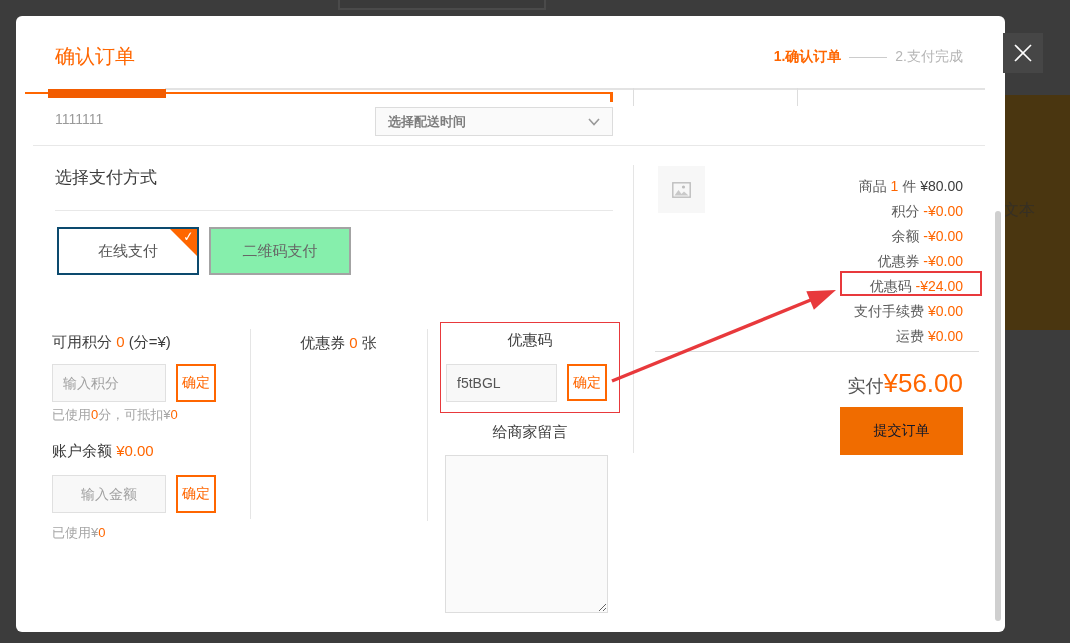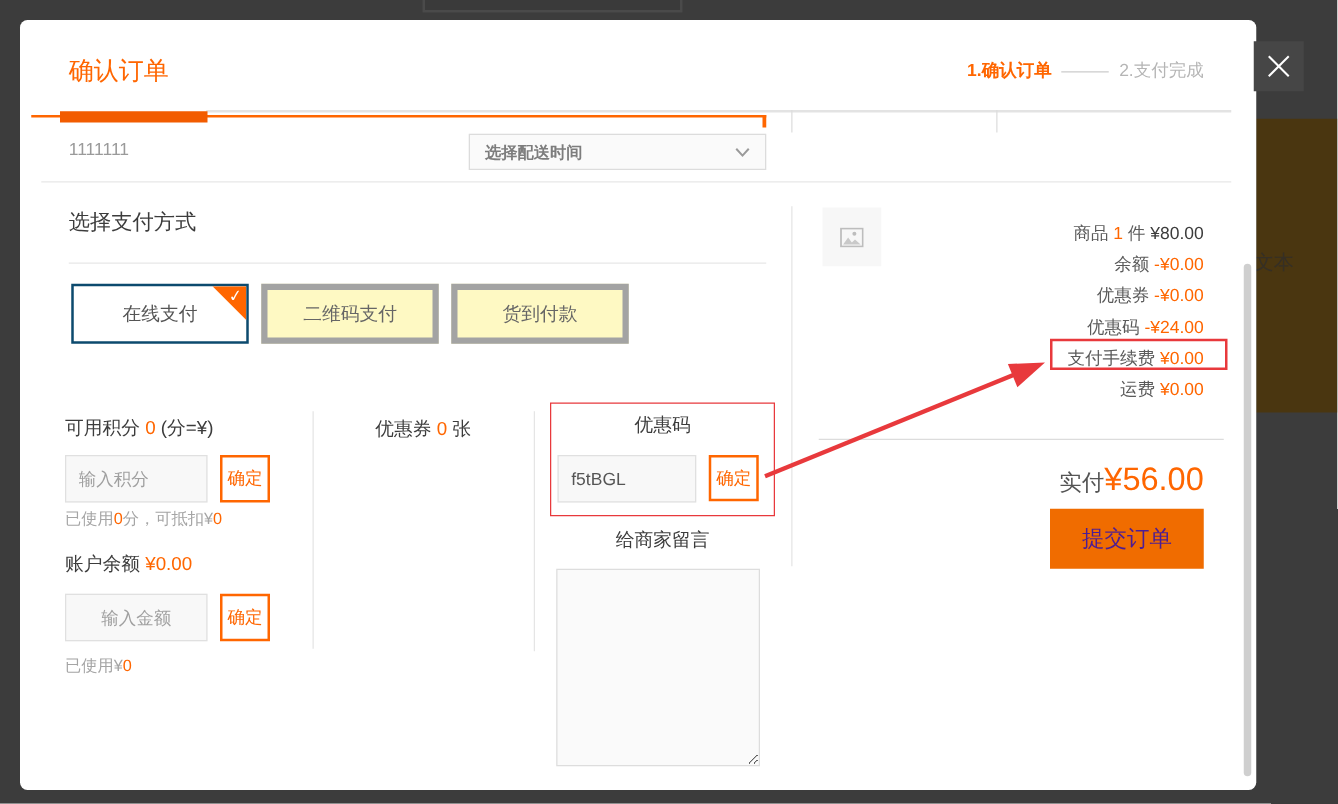--- a/index.html
+++ b/index.html
@@ -38,21 +38,21 @@
   .delivery-select { position:absolute; left:359px; top:91px; width:238px; height:29px; background:#fafafa;
     border:1px solid #dcdcdc; display:flex; align-items:center; padding:0 12px; cursor:pointer;font-weight:bold; }
   .delivery-select .sel-text { font-size:13px; color:#7d7d7d; flex:1; }
 
   .hdiv { position:absolute; background:#e8e8e8; height:1px; }
   .div-main { left:17px; top:129px; width:952px; }
   .div-pay  { left:39px; top:194px; width:558px; }
 
   .pay-heading { position:absolute; left:39px; top:150px; font-size:17px; color:#3c3c3c; }
 
-  .tab { position:absolute; top:211px; width:142px; height:48px; background:#fef9c3; border:5px solid #a3a3a3;
+  .tab { position:absolute; top:211px; width:142px; height:48px; background:#86efac; border:2px solid #a3a3a3;
     display:flex; align-items:center; justify-content:center; font-size:15px; color:#666; cursor:pointer; }
   .tab.t1 { left:41px; } .tab.t2 { left:193px; } .tab.t3 { left:345px; }
   .tab.active { background:#fff; border:2px solid #0c4a6e; color:#555; overflow:hidden; }
   .tab-corner { position:absolute; top:0; right:0; width:0; height:0;
     border-top:27px solid #ff6600; border-left:27px solid transparent; }
   .tab-check { position:absolute; top:0px; right:3px; color:#fff; font-size:13px; transform:rotate(-6deg); }
 
   .vdiv { position:absolute; width:1px; background:#e5e5e5; }
   .vd1 { left:234px; top:313px; height:190px; }
   .vd2 { left:411px; top:313px; height:192px; }
@@ -93,21 +93,21 @@
   .summary { position:absolute; left:620px; top:158px; width:327px; text-align:right; }
   .srow { height:25px; line-height:25px; font-size:14px; color:#5a5a5a; }
   .srow .val { color:#ff6600; }
   .srow .val-dark { color:#3c3c3c; }
   .hl-box { position:absolute; left:824px; top:255px; width:142px; height:25px; border:2px solid #e8393c; }
   .sum-div { position:absolute; left:639px; top:335px; width:324px; height:1px; background:#dcdcdc; }
   .total-line { position:absolute; top:352px; right:42px; white-space:nowrap; }
   .total-label { font-size:18px; color:#555; }
   .total-value { font-size:26px; color:#ff6600; }
   .submit-btn { position:absolute; left:824px; top:391px; width:123px; height:48px; background:#f06c00;
-    color:#4c1d95; font-size:18px; border:none; cursor:pointer; font-family:inherit; }
+    color:#0f172a; font-size:14px; border:none; cursor:pointer; font-family:inherit; }
 
   .scroll-thumb { position:absolute; left:979px; top:195px; width:6px; height:410px; background:#cfcfcf; border-radius:3px; }
 
   .arrow-svg { position:absolute; left:0; top:0; z-index:5; pointer-events:none; }
 </style>
 </head>
 <body>
 
 <div class="stage">
 
@@ -146,23 +146,20 @@
     <div class="pay-heading">选择支付方式</div>
     <div class="hdiv div-pay"></div>
 
     <div class="tab t1 active">
       <span>在线支付</span>
       <span class="tab-corner"></span>
       <span class="tab-check">✓</span>
     </div>
     <div class="tab t2">
       <span>二维码支付</span>
-    </div>
-    <div class="tab t3">
-      <span>货到付款</span>
     </div>
 
     <div class="vdiv vd1"></div>
     <div class="vdiv vd2"></div>
     <div class="vdiv vd3"></div>
 
     <div class="pts-line">
       <span>可用积分 </span><span class="orange">0</span><span> (分=¥)</span>
     </div>
     <input class="field f-pts" placeholder="输入积分" style="">
@@ -200,20 +197,23 @@
             <path d="M2.5 13.5 L6.5 8 L9.5 12 L12 9.5 L16.5 13.5 Z" fill="#c9c9c9"></path>
           </svg>
       </span>
     </div>
 
     <div class="summary">
       <div class="srow">
         <span>商品 </span><span class="val">1</span><span> 件 </span><span class="val-dark">¥80.00</span>
       </div>
       <div class="srow">
+        <span>积分 </span><span class="val">-¥0.00</span>
+      </div>
+      <div class="srow">
         <span>余额 </span><span class="val">-¥0.00</span>
       </div>
       <div class="srow">
         <span>优惠券 </span><span class="val">-¥0.00</span>
       </div>
       <div class="srow">
         <span>优惠码 </span><span class="val">-¥24.00</span>
       </div>
       <div class="srow">
         <span>支付手续费 </span><span class="val">¥0.00</span>

